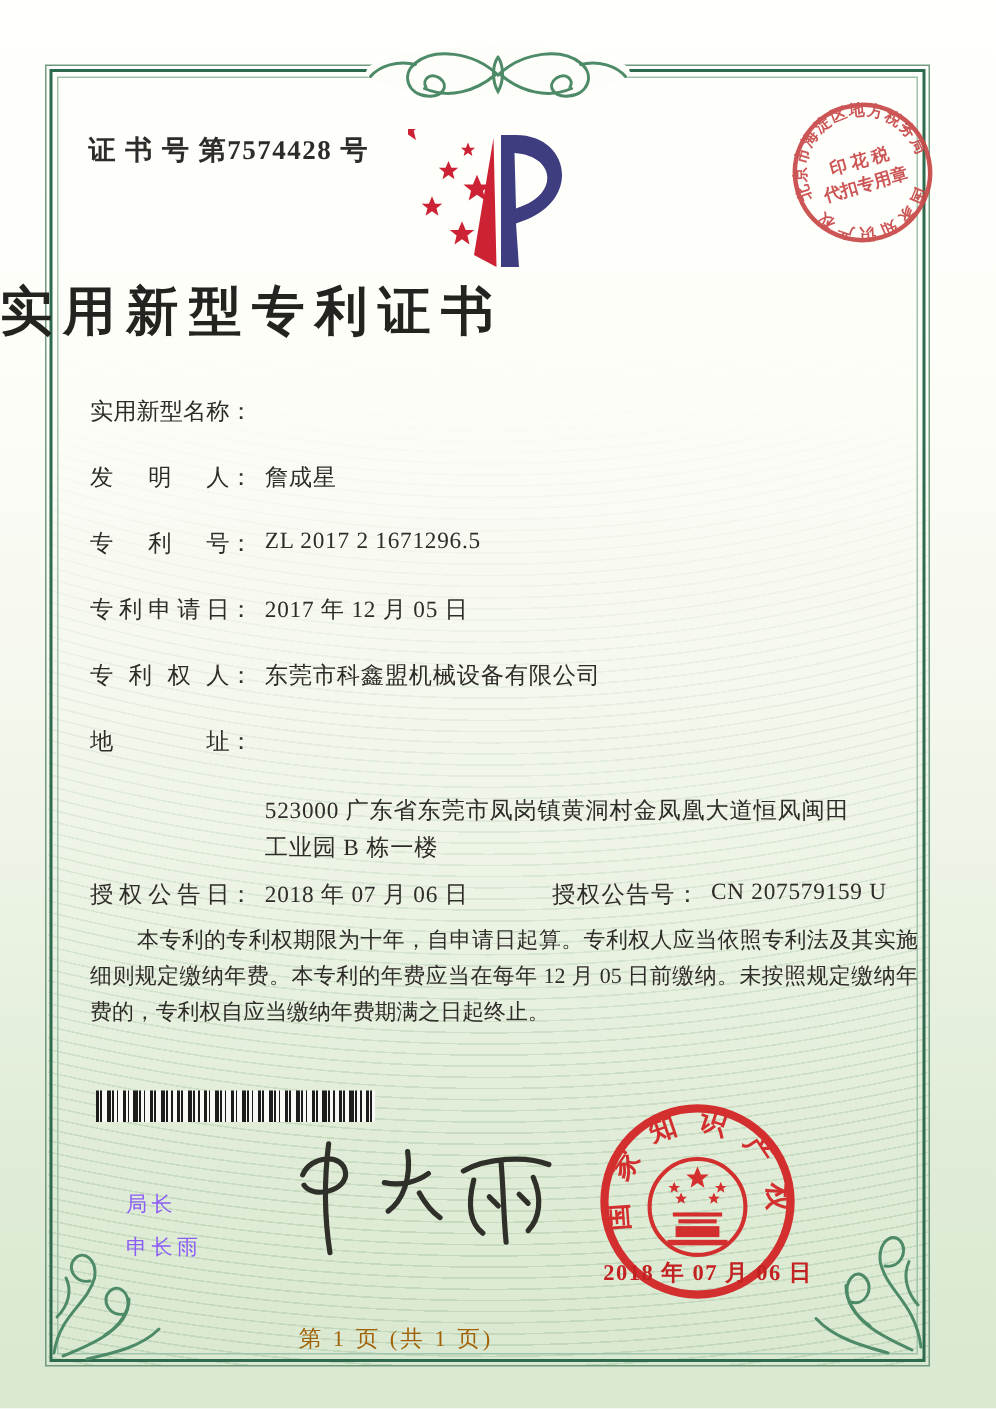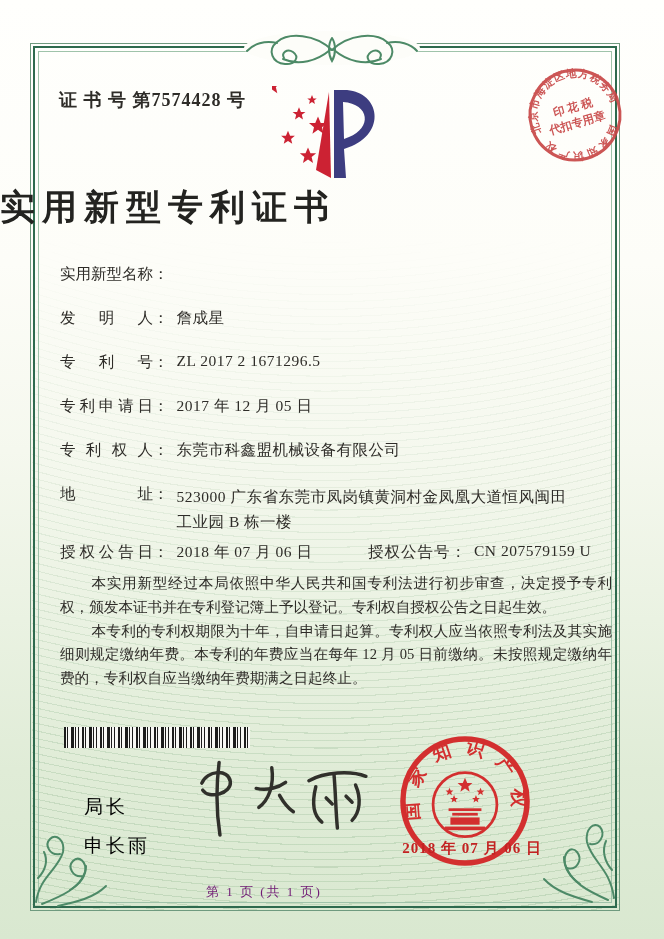--- a/index.html
+++ b/index.html
@@ -33,43 +33,43 @@
     position:absolute;left:0;top:184px;width:100%;
     text-align:left;font-size:35px;font-weight:700;letter-spacing:7px;color:#232320;
   }
   
   .content{position:absolute;left:60px;top:264px;width:552px;}
   .frow{margin-bottom:23px;font-size:15.5px;display:flex;align-items:flex-start;}
   .flabel{display:inline-block;width:93px;text-align:justify;text-align-last:justify;flex:0 0 93px;}
   .fcolon{flex:0 0 auto;margin-right:8px;}
   .fvalue{letter-spacing:0.5px;}
   .addr-row{margin-bottom:8px;}
-  .addr-lines{line-height:1.62;}
+  .addr-lines{line-height:1.62;margin-top:44px;}
   .grant-row{position:relative;margin-bottom:4px;font-family:Liberation Serif, serif;}
   .grant-right{position:absolute;left:308px;top:0;display:flex;}
   .grant-right .flabel{width:auto;flex:0 0 auto;text-align-last:auto;letter-spacing:1px;}
   .paras{margin-top:9px;font-size:14.6px;line-height:1.62;text-align:justify;}
   .paras p{margin:0;text-indent:2.15em;}
   
   .barcode{
     position:absolute;left:64px;top:727px;width:186px;height:21px;
     background:repeating-linear-gradient(90deg,
       #1c1c1c 0 2px,#f8f8f5 2px 3px,#1c1c1c 3px 4px,#f8f8f5 4px 7px,
       #1c1c1c 7px 10px,#f8f8f5 10px 11px,#1c1c1c 11px 12px,#f8f8f5 12px 14px,
       #1c1c1c 14px 15px,#f8f8f5 15px 18px);
   }
   .signer{position:absolute;left:84px;top:788px;font-family:"Liberation Sans","DejaVu Sans",sans-serif;
-    font-size:19px;color:#000000;letter-spacing:3px;line-height:2.05;}
+    font-size:14px;color:#8b5cf6;letter-spacing:3px;line-height:2.05;}
   .signature{position:absolute;left:188px;top:748px;}
   .seal{position:absolute;left:392px;top:728px;}
   .seal-date{
     position:absolute;left:384px;top:839px;width:176px;text-align:center;
     color:#c32222;font-size:15px;font-weight:700;letter-spacing:1px;
   }
-  .footer{position:absolute;left:30px;top:883px;width:468px;text-align:center;font-size:13px;color:#701a75;letter-spacing:2px;}
+  .footer{position:absolute;left:30px;top:883px;width:468px;text-align:center;font-size:15px;color:#a16207;letter-spacing:2px;}
   
   .fl-top{position:absolute;left:227px;top:26px;}
   .fl-bl{position:absolute;left:30px;top:818px;}
   .fl-br{position:absolute;left:524px;top:804px;}
   svg{display:block;}
 </style>
 </head>
 <body>
 
 <div class="paper"></div>
@@ -201,21 +201,20 @@
       <span class="fcolon">：</span>
     <span class="fvalue">2018 年 07 月 06 日</span>
     <span class="grant-right">
       <span class="flabel">授权公告号</span>
         <span class="fcolon">：</span>
       <span class="fvalue">CN 207579159 U</span>
     </span>
   </div>
 
   <div class="paras">
-    <p>本实用新型经过本局依照中华人民共和国专利法进行初步审查，决定授予专利权，颁发本证书并在专利登记簿上予以登记。专利权自授权公告之日起生效。</p>
     <p>本专利的专利权期限为十年，自申请日起算。专利权人应当依照专利法及其实施细则规定缴纳年费。本专利的年费应当在每年 12 月 05 日前缴纳。未按照规定缴纳年费的，专利权自应当缴纳年费期满之日起终止。</p>
   </div>
 </div>
 
 <div class="barcode"></div>
 
 <div class="signer">
   <div>局长</div>
   <div>申长雨</div>
 </div>

